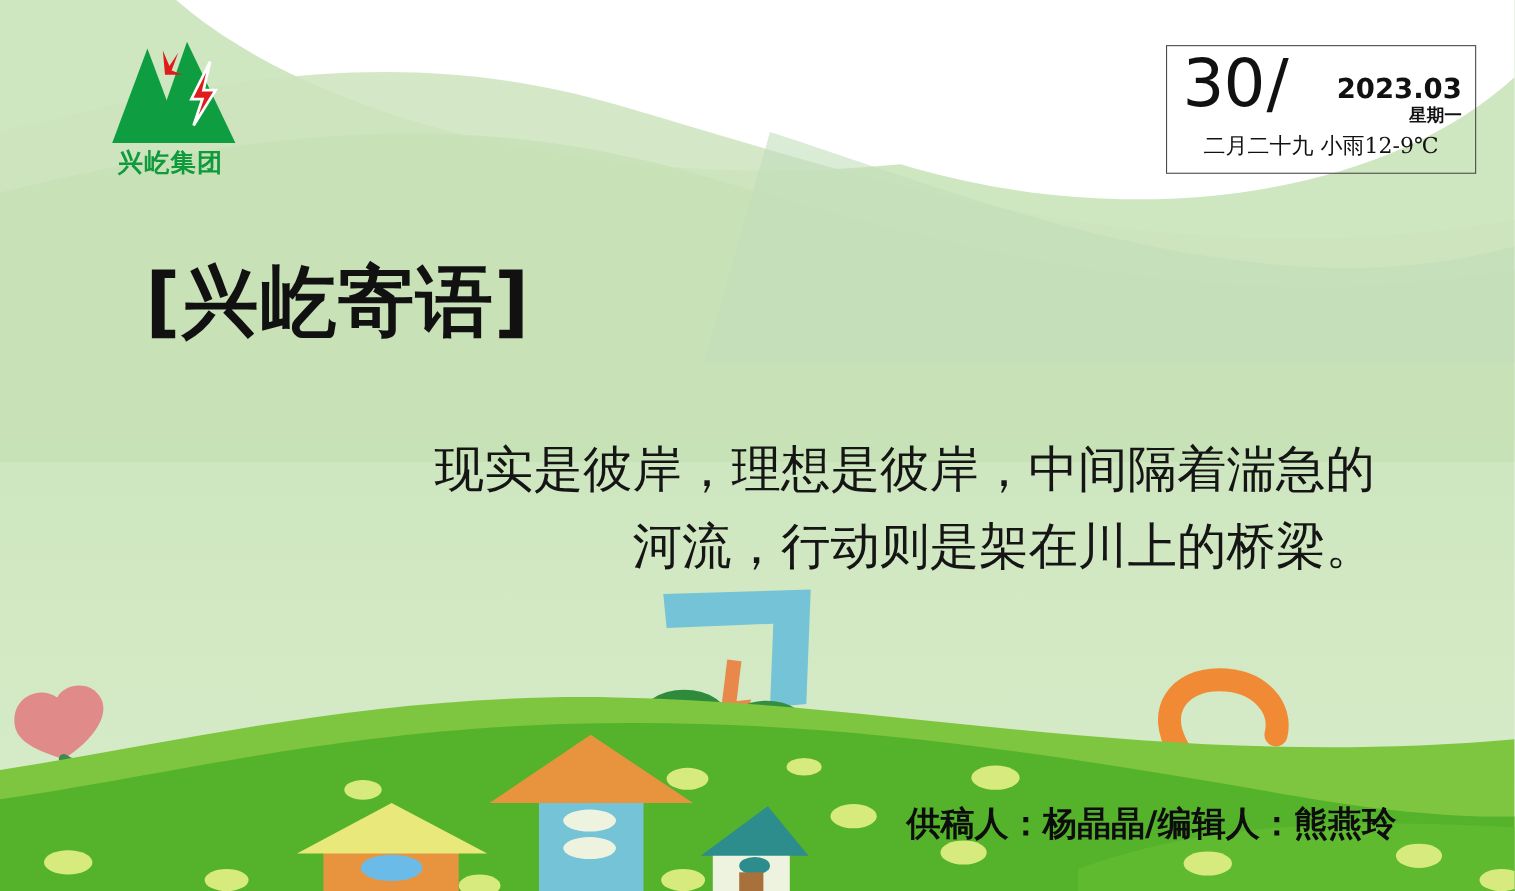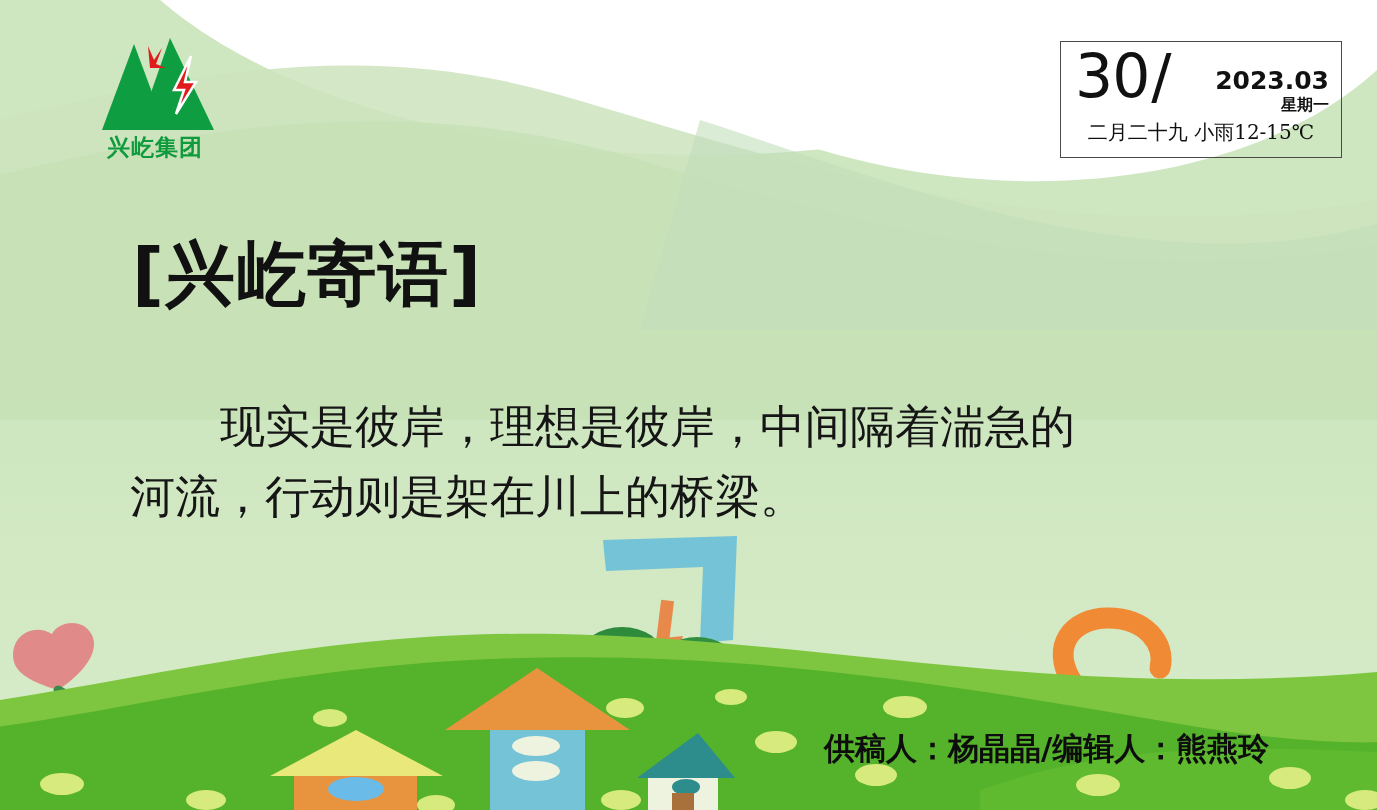--- a/index.html
+++ b/index.html
@@ -119,20 +119,21 @@
   }
   .body-text {
     position: absolute;
     left: 130px;
     top: 392px;
     width: 1120px;
     font-size: 45px;
     line-height: 1.55;
     color: #151515;
     font-family: "DejaVu Sans", "Liberation Sans", sans-serif;
+    text-align: right;
   }
   .body-text .line1 { display: block; text-indent: 90px; }
   .body-text .line2 { display: block; }
 
   
   .credit {
     position: absolute;
     left: 824px;
     top: 728px;
     font-size: 31px;
@@ -247,21 +248,21 @@
 
   <div class="datebox">
     <div class="date-row-top">
       <span class="date-day">30</span>
       <span class="date-slash">/</span>
       <div class="date-right">
         <div class="date-ym">2023.03</div>
         <div class="date-weekday">星期一</div>
       </div>
     </div>
-    <div class="date-lunar">二月二十九  小雨12-15℃</div>
+    <div class="date-lunar">二月二十九  小雨12-9℃</div>
   </div>
 
   <div class="headline">[兴屹寄语]</div>
 
   <div class="body-text">
     <span class="line1">现实是彼岸，理想是彼岸，中间隔着湍急的</span>
     <span class="line2">河流，行动则是架在川上的桥梁。</span>
   </div>
 
   <div class="credit">供稿人：杨晶晶/编辑人：熊燕玲</div>

